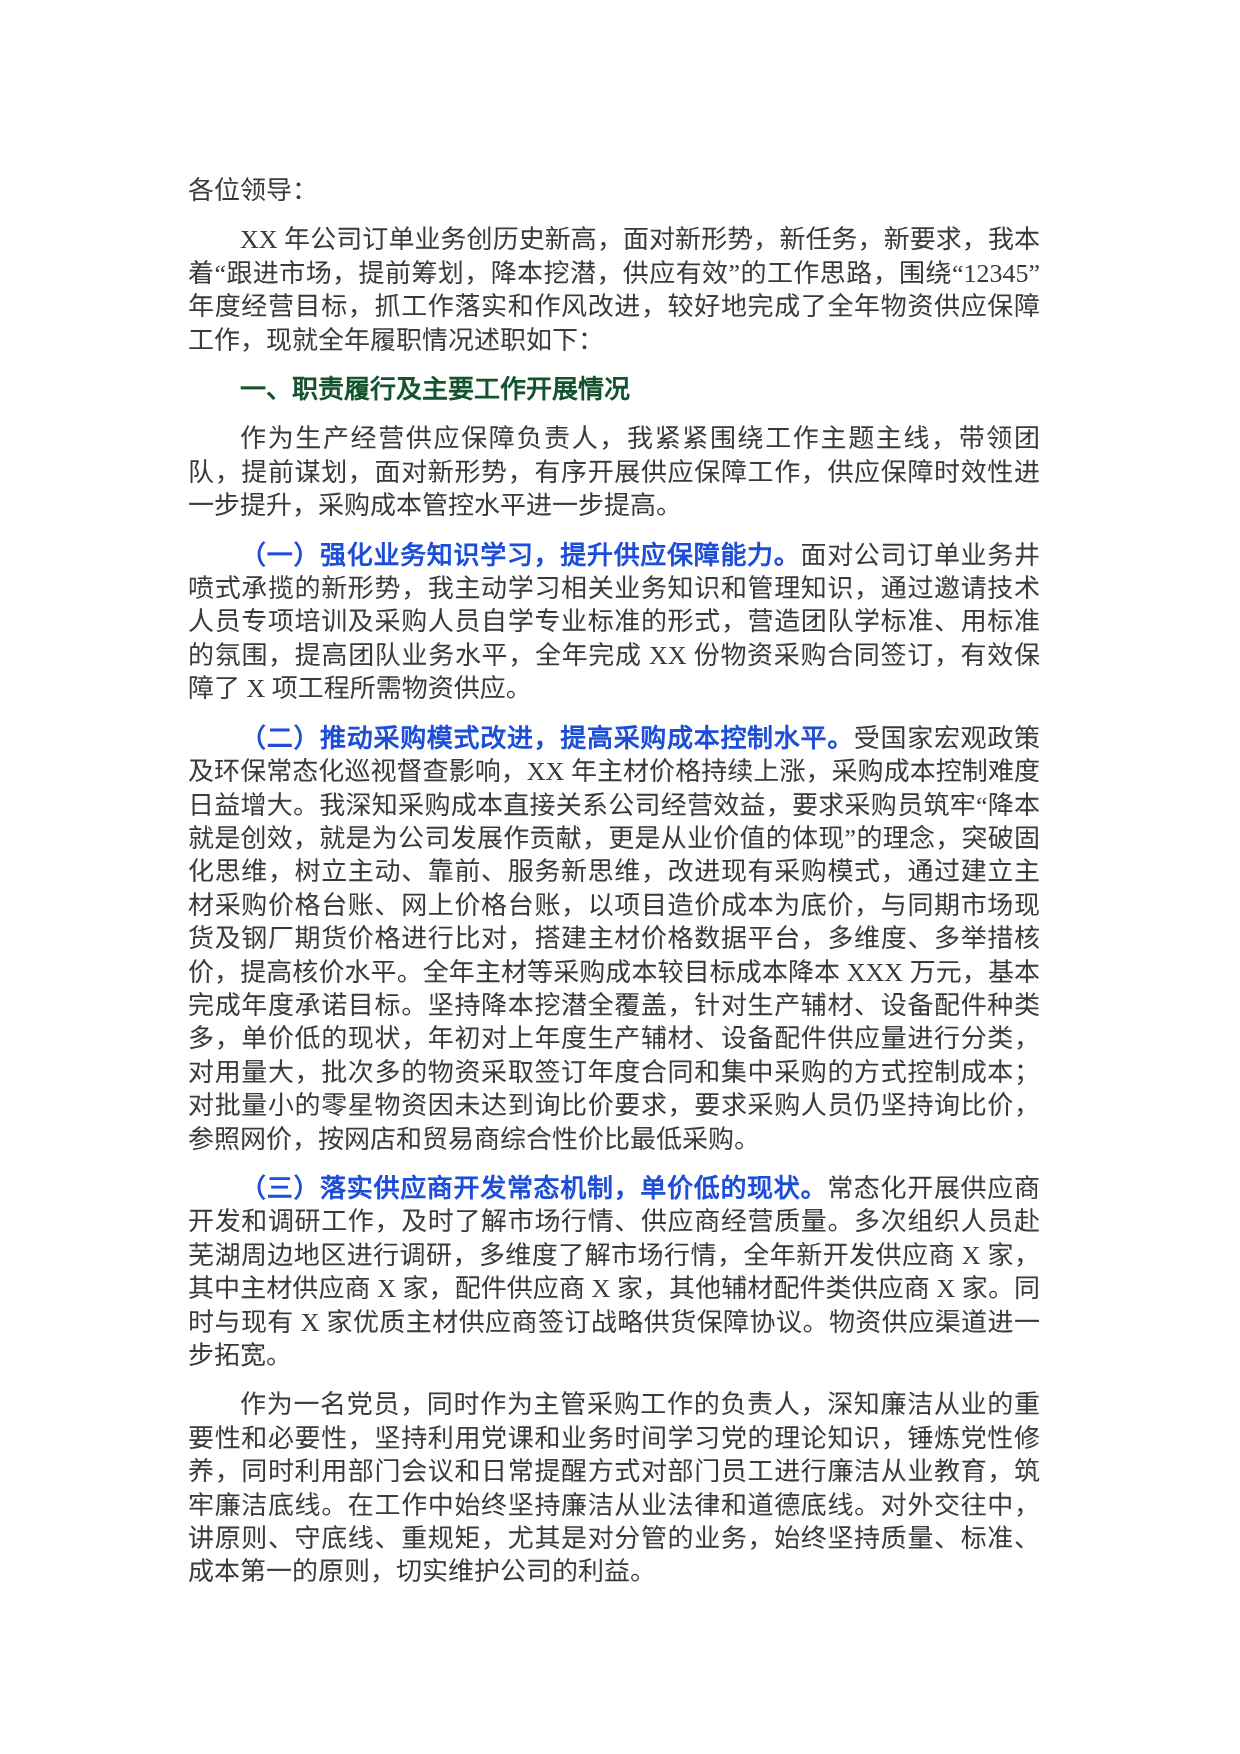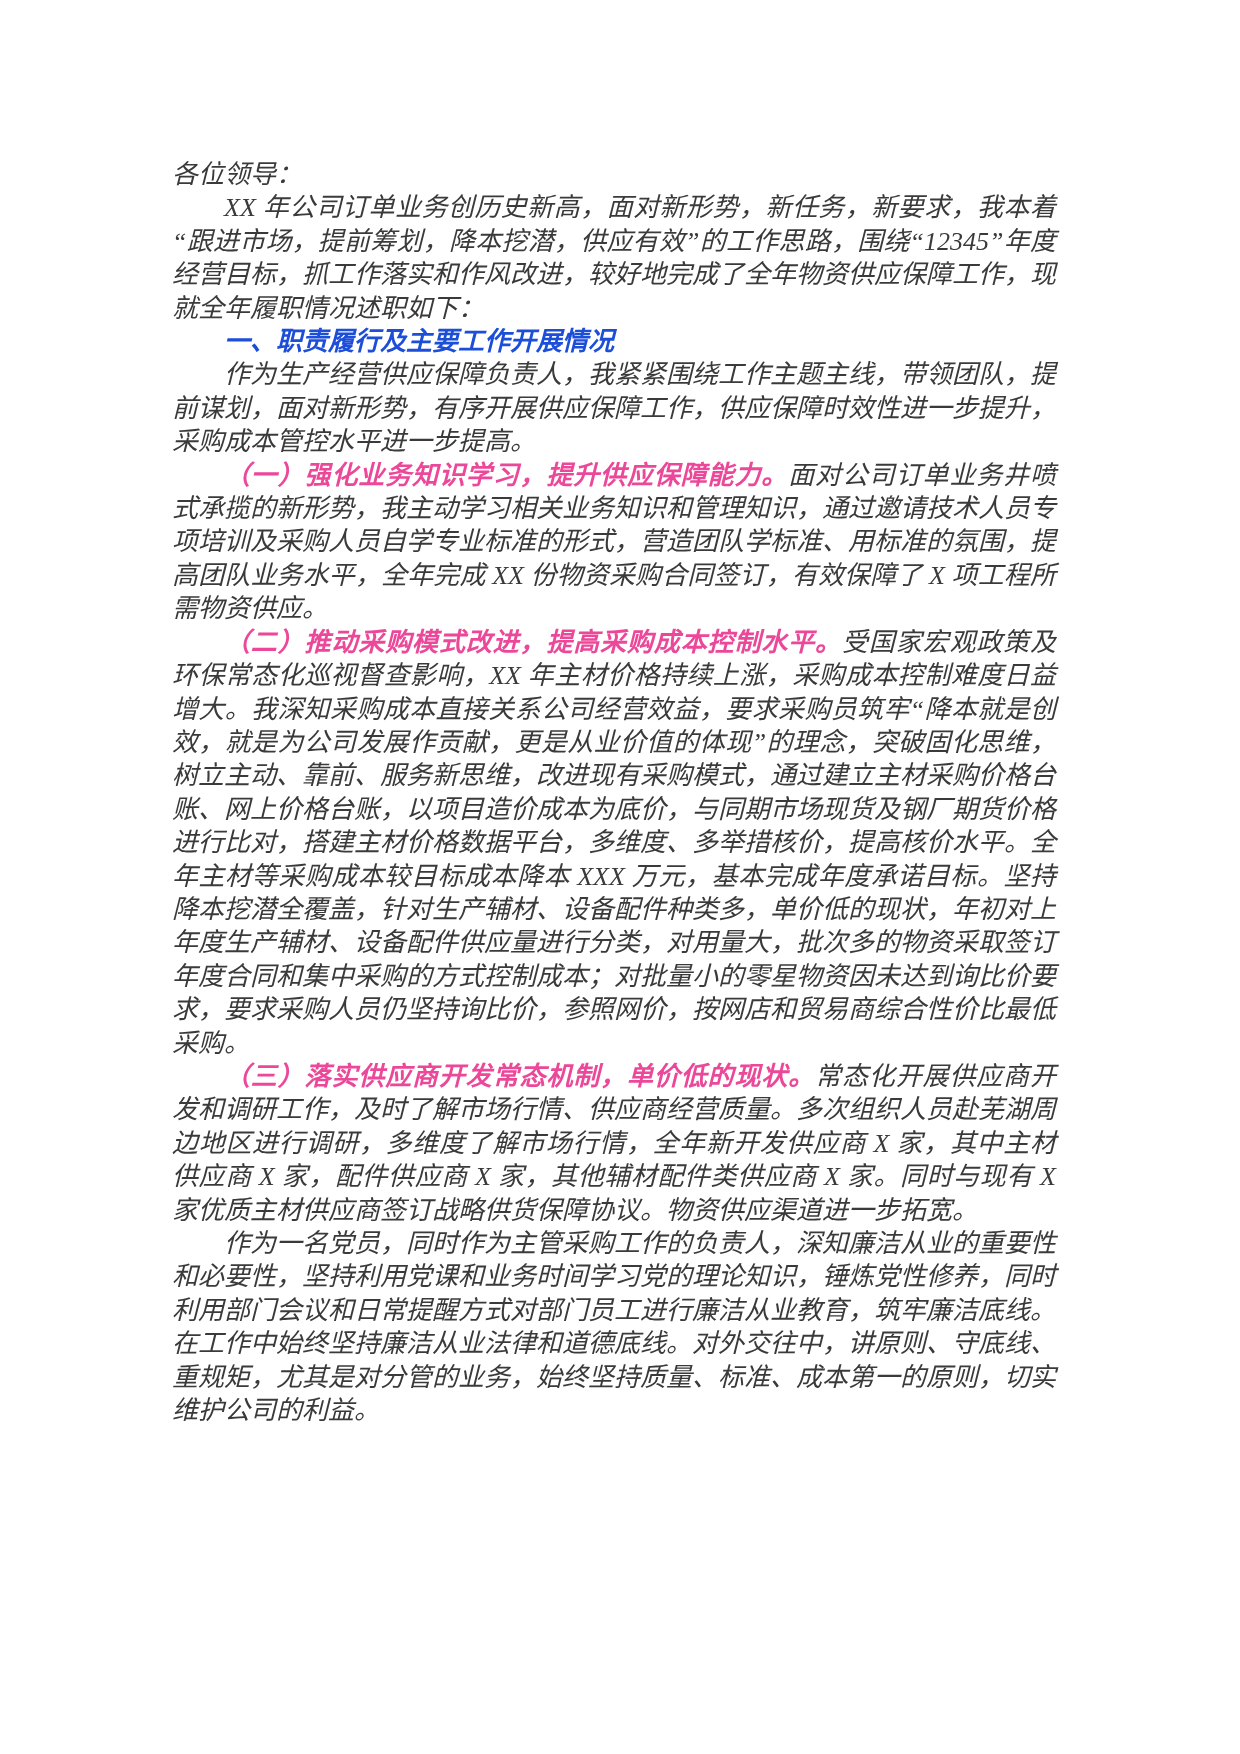--- a/index.html
+++ b/index.html
@@ -21,36 +21,35 @@
     width: 884px;
     font-family: "Liberation Serif", "DejaVu Serif", serif;
     font-size: 26px;
     line-height: 33.4px;
     color: #3a3a3a;
     text-align: justify;
     text-justify: inter-ideograph;
     word-break: break-all;
   }
   .doc-content p {
-    margin: 0;
+    margin: 16px;
     padding: 0;
     text-indent: 2em;
-    font-style: italic;
   }
   .doc-content p.salutation {
     text-indent: 0;
   }
   .doc-content p.heading {
     font-weight: 700;
-    color: #1d4ed8;
+    color: #14532d;
     text-align: left;
   }
   .doc-content .lead {
     font-weight: 700;
-    color: #ec4899;
+    color: #1d4ed8;
   }
 </style>
 </head>
 <body>
 
 <div class="page">
   <div class="doc-content" id="doc-content">
       <p class="salutation">各位领导：</p>
       <p class="body">XX 年公司订单业务创历史新高，面对新形势，新任务，新要求，我本着“跟进市场，提前筹划，降本挖潜，供应有效”的工作思路，围绕“12345”年度经营目标，抓工作落实和作风改进，较好地完成了全年物资供应保障工作，现就全年履职情况述职如下：</p>
       <p class="heading">一、职责履行及主要工作开展情况</p>

